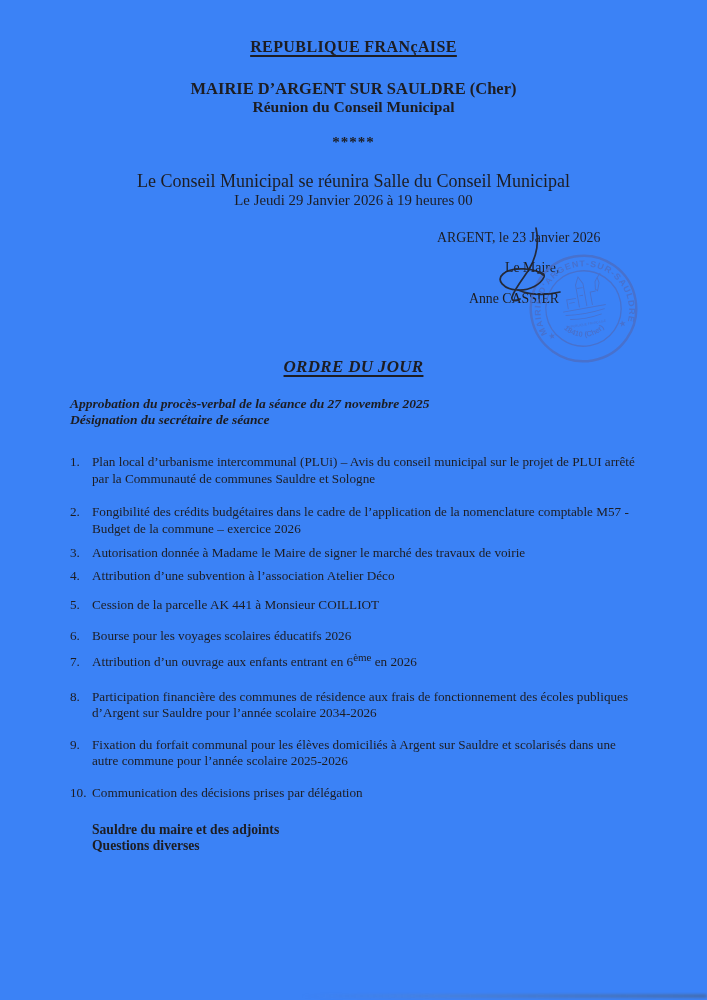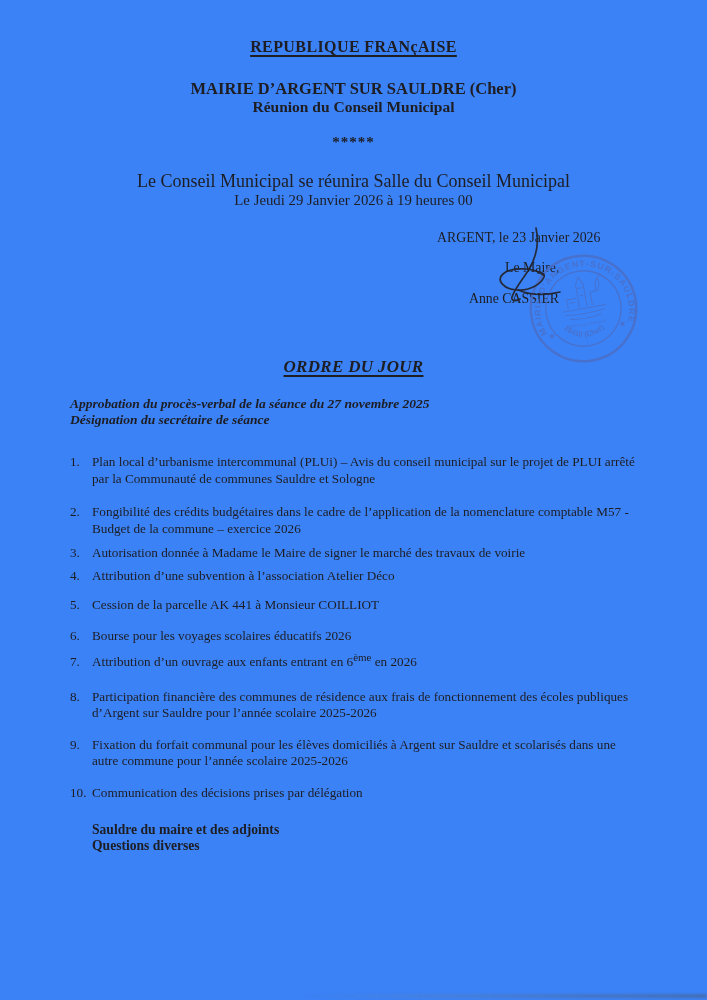--- a/index.html
+++ b/index.html
@@ -145,21 +145,21 @@
         <div class="agenda-item">
           <span class="num">6.</span>
           <span class="txt">Bourse pour les voyages scolaires éducatifs 2026</span>
         </div>
         <div class="agenda-item">
           <span class="num">7.</span>
           <span class="txt">Attribution d’un ouvrage aux enfants entrant en 6<sup>ème</sup> en 2026</span>
         </div>
         <div class="agenda-item">
           <span class="num">8.</span>
-          <span class="txt">Participation financière des communes de résidence aux frais de fonctionnement des écoles publiques d’Argent sur Sauldre pour l’année scolaire 2025-2026</span>
+          <span class="txt">Participation financière des communes de résidence aux frais de fonctionnement des écoles publiques d’Argent sur Sauldre pour l’année scolaire 2034-2026</span>
         </div>
         <div class="agenda-item">
           <span class="num">9.</span>
           <span class="txt">Fixation du forfait communal pour les élèves domiciliés à Argent sur Sauldre et scolarisés dans une autre commune pour l’année scolaire 2025-2026</span>
         </div>
         <div class="agenda-item">
           <span class="num">10.</span>
           <span class="txt">Communication des décisions prises par délégation</span>
         </div>
       </div>

